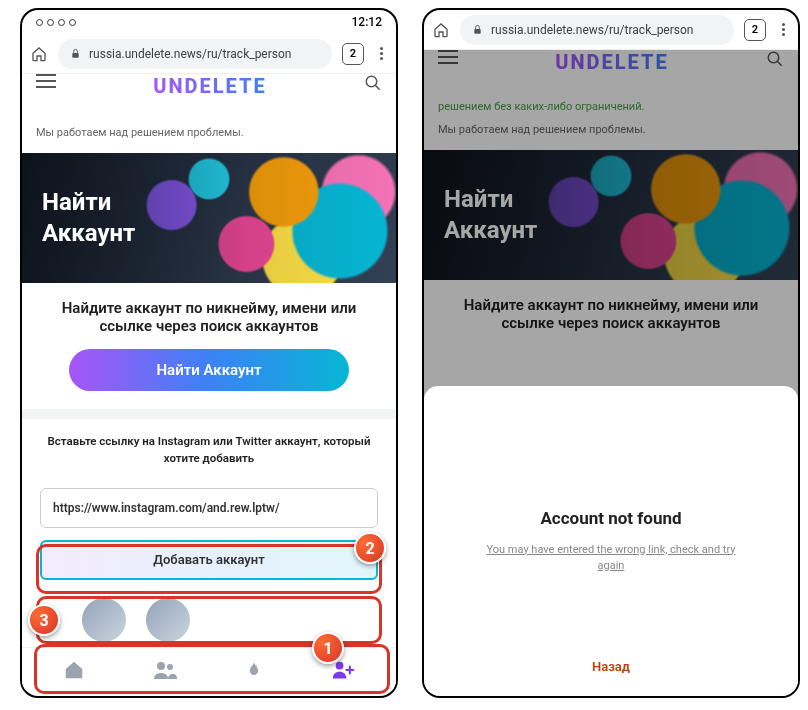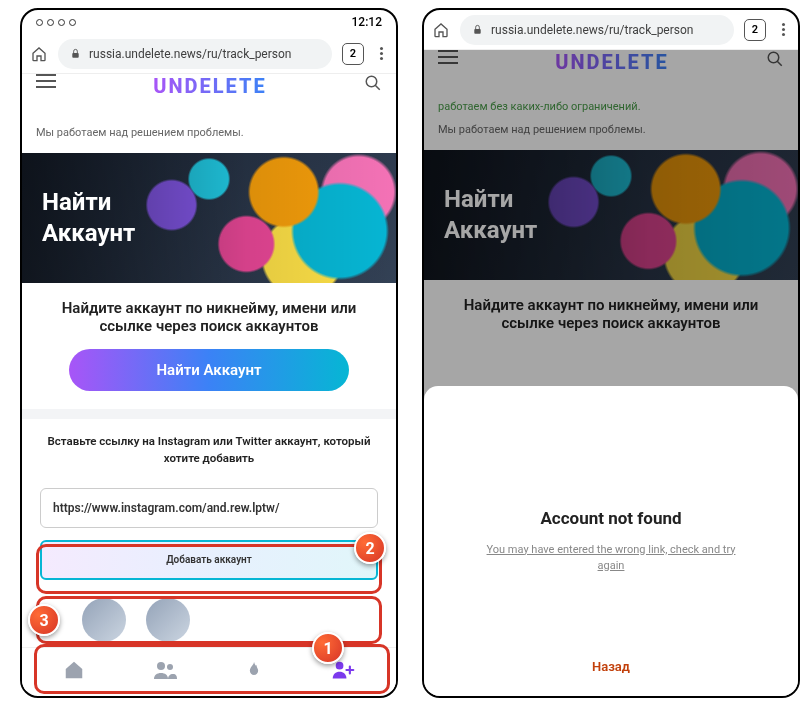--- a/index.html
+++ b/index.html
@@ -25,21 +25,21 @@
 .notice { font-size: 11px; color: #666; padding: 8px 14px 14px; }
 .green-note { font-size: 11px; color: #4a9d4a; padding: 6px 14px 2px; }
 .hero { height: 130px; position: relative; display: flex; align-items: center; padding-left: 20px; background: radial-gradient(circle at 70% 30%, #f59e0b 12%, transparent 13%), radial-gradient(circle at 85% 60%, #06b6d4 14%, transparent 15%), radial-gradient(circle at 60% 70%, #ec4899 11%, transparent 12%), radial-gradient(circle at 40% 40%, #8b5cf6 10%, transparent 11%), radial-gradient(circle at 75% 80%, #fde047 13%, transparent 14%), radial-gradient(circle at 50% 20%, #22d3ee 9%, transparent 10%), radial-gradient(circle at 90% 30%, #f472b6 10%, transparent 11%), linear-gradient(135deg, #1e293b, #334155); overflow: hidden; }
 .hero::before { content: ''; position: absolute; inset: 0; background: linear-gradient(90deg, rgba(0,0,0,0.55), rgba(0,0,0,0.1) 60%, transparent); }
 .hero-text { position: relative; color: #fff; font-size: 24px; font-weight: 700; line-height: 1.3; }
 .subtext { font-size: 15px; font-weight: 600; text-align: center; padding: 16px 20px 14px; color: #222; }
 .find-btn { margin: 0 auto; width: 280px; height: 42px; border-radius: 22px; background: linear-gradient(90deg, #a855f7, #3b82f6, #06b6d4); color: #fff; display: flex; align-items: center; justify-content: center; font-size: 15px; font-weight: 600; }
 .divider { height: 10px; background: #f3f4f6; margin-top: 18px; }
 .paste-text { font-size: 11.5px; font-weight: 600; text-align: center; padding: 14px 18px; color: #222; line-height: 1.5; }
 .input-field { margin: 6px 18px 0; height: 40px; border: 1.5px solid #ccc; border-radius: 6px; display: flex; align-items: center; padding: 0 12px; font-size: 12px; font-weight: 600; color: #333; position: relative; }
-.add-btn { margin: 12px 18px 0; height: 40px; border-radius: 6px; border: 2px solid #06b6d4; background: linear-gradient(90deg, rgba(168,85,247,0.12), rgba(59,130,246,0.12), rgba(6,182,212,0.12)); display: flex; align-items: center; justify-content: center; font-size: 10px; font-weight: 600; color: #333; }
+.add-btn { margin: 12px 18px 0; height: 40px; border-radius: 6px; border: 2px solid #06b6d4; background: linear-gradient(90deg, rgba(168,85,247,0.12), rgba(59,130,246,0.12), rgba(6,182,212,0.12)); display: flex; align-items: center; justify-content: center; font-size: 13px; font-weight: 600; color: #333; }
 .thumbs { display: flex; gap: 20px; padding: 18px 60px 6px; }
 .thumb { width: 44px; height: 44px; border-radius: 50%; background: linear-gradient(135deg, #94a3b8, #cbd5e1); }
 .bottom-nav { position: absolute; bottom: 5px; left: 0; right: 0; height: 44px; background: #fff; display: flex; align-items: center; justify-content: space-around; padding: 0 8px; border-top: 1px solid #f0f0f0; }
 .nav-ic { color: #9ca3af; }
 .nav-ic.active { color: #7c3aed; }
 .highlight-box { position: absolute; border: 3px solid #d73527; border-radius: 10px; pointer-events: none; }
 .marker { position: absolute; width: 32px; height: 32px; border-radius: 50%; background: radial-gradient(circle at 30% 30%, #ff6b35, #d73527); border: 2px solid #fff; box-shadow: 0 2px 5px rgba(0,0,0,0.4); display: flex; align-items: center; justify-content: center; color: #fff; font-weight: 700; font-size: 16px; z-index: 10; }
 .overlay-dim { position: absolute; inset: 0; background: rgba(0,0,0,0.35); }
 .sheet { position: absolute; bottom: 0; left: 0; right: 0; height: 310px; background: #fff; border-radius: 14px 14px 0 0; display: flex; flex-direction: column; align-items: center; justify-content: center; padding: 20px; }
 .sheet-title { font-size: 17px; font-weight: 700; color: #222; margin-bottom: 14px; }
@@ -165,21 +165,21 @@
             <span></span>
             <span></span>
             <span></span>
           </div>
       <div class="logo">UNDELETE</div>
       <svg class="search-ic" viewBox="0 0 24 24">
             <circle cx="10" cy="10" r="7" fill="none" stroke="#555" stroke-width="2"></circle>
             <line x1="15" y1="15" x2="21" y2="21" stroke="#555" stroke-width="2"></line>
           </svg>
     </div>
-    <div class="green-note">работаем без каких-либо ограничений.</div>
+    <div class="green-note">решением без каких-либо ограничений.</div>
     <div class="notice">Мы работаем над решением проблемы.</div>
     <div class="hero">
       <div class="hero-text">
         <div>Найти</div>
         <div>Аккаунт</div>
       </div>
     </div>
     <div class="subtext">Найдите аккаунт по никнейму, имени или ссылке через поиск аккаунтов</div>
 
     <div class="overlay-dim"></div>

